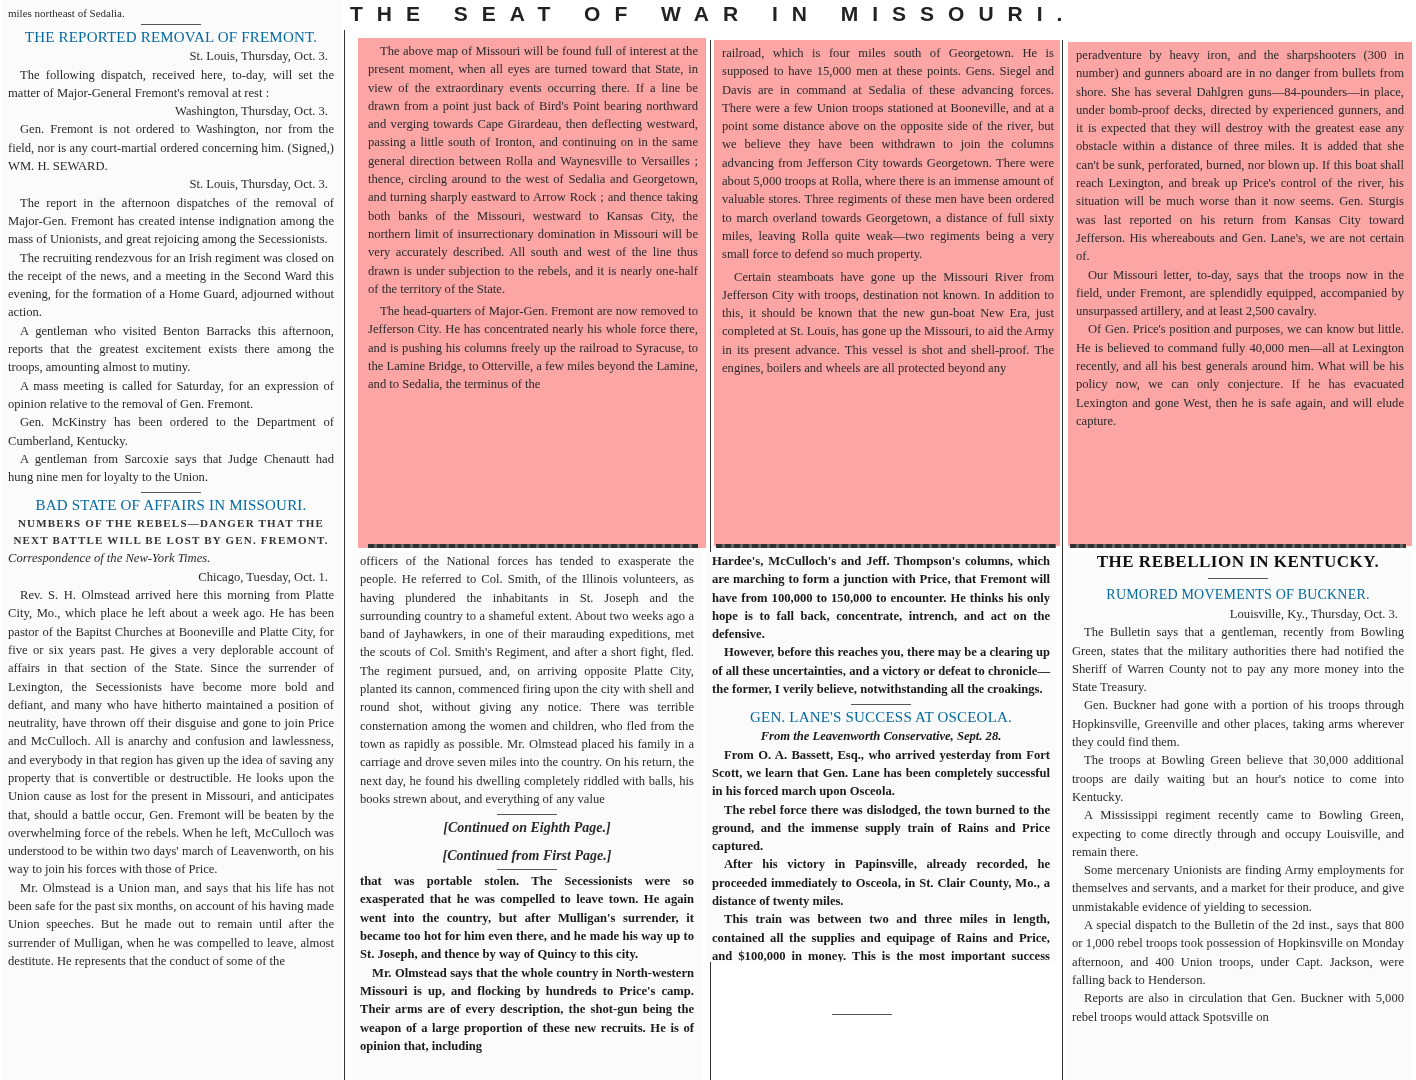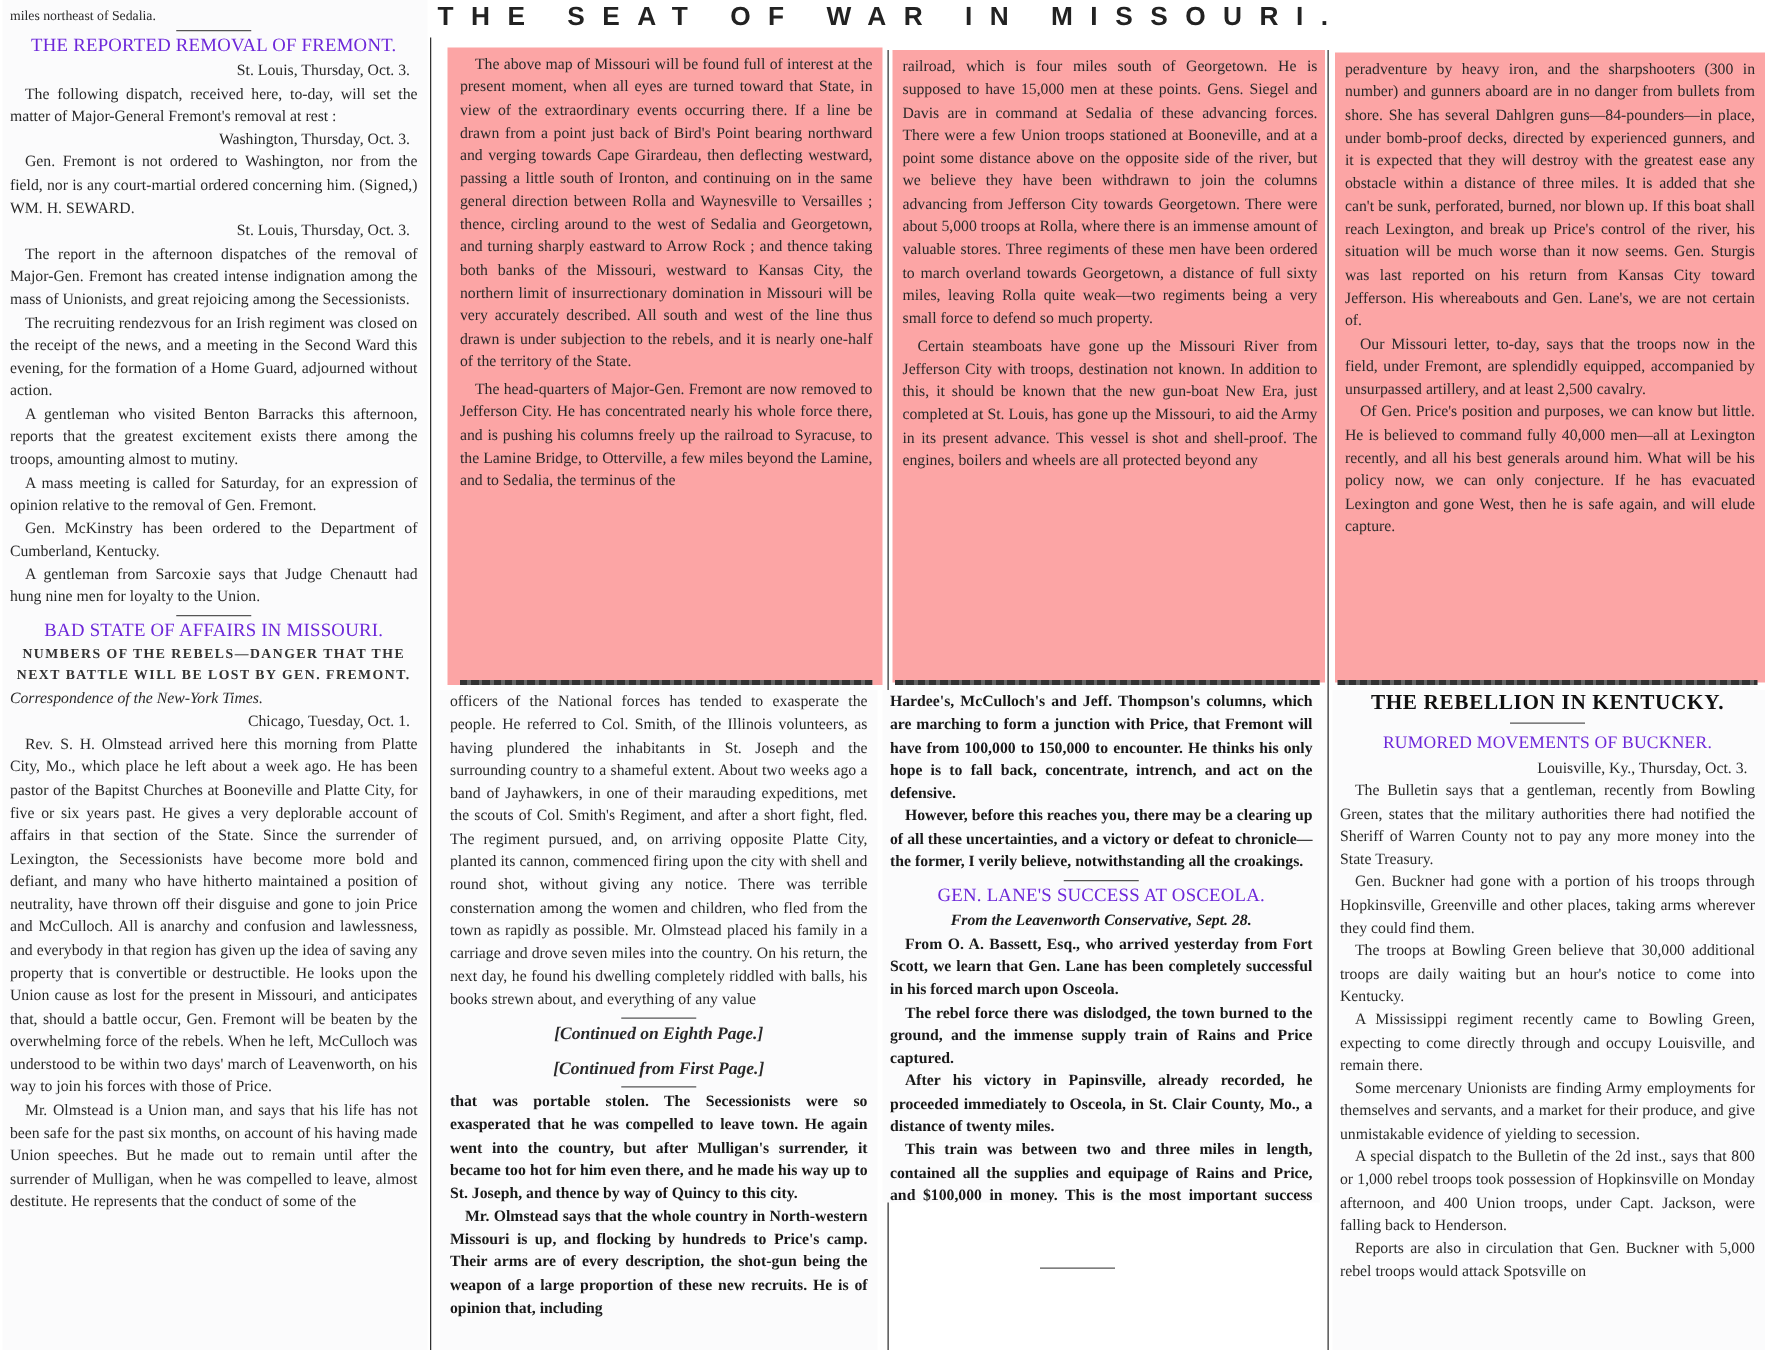--- a/index.html
+++ b/index.html
@@ -3,21 +3,21 @@
 <meta charset="utf-8">
 <style>
   * { box-sizing: border-box; margin: 0; padding: 0; }
   html, body { width: 1416px; height: 1080px; overflow: hidden; background: #ffffff; }
   body { position: relative; font-family: "Liberation Serif", "DejaVu Serif", serif; color: #2a2a2a; }
   .clip { position: absolute; background: #fca5a5; overflow: hidden; }
   .clip.white { background: #fbfbfc; }
   .col { font-size: 12.6px; line-height: 18.3px; text-align: justify; }
   .col p { text-indent: 12px; margin: 0; }
   .col p.noind { text-indent: 0; }
-  .hd { text-align: center; text-transform: uppercase; letter-spacing: 0.2px; font-size: 15px; line-height: 20px; color: #6d28d9; }
+  .hd { text-align: center; text-transform: uppercase; letter-spacing: 0.2px; font-size: 15px; line-height: 20px; color: #0369a1; }
   .hd.big { font-family: "Liberation Serif", serif; font-weight: bold; font-size: 17px; letter-spacing: 0.5px; color: #111; }
   .sub { text-align: center; text-transform: uppercase; font-size: 11px; line-height: 17px; letter-spacing: 1.2px; font-weight: bold; color: #333; }
   .dateline { text-align: right; padding-right: 6px; }
   .it { font-style: italic; }
   .bold { font-weight: bold; color: #1a1a1a; }
   .rule { width: 60px; height: 1px; background: #555; margin: 2px auto; }
   .rule-thick { height: 4px; background: repeating-linear-gradient(90deg,#333 0 6px,#666 6px 9px); margin: 4px 0; }
   .masthead { position: absolute; left: 350px; top: 2px; width: 1066px; font-family: "Liberation Sans", "DejaVu Sans", sans-serif; font-weight: bold; font-size: 21px; letter-spacing: 14px; color: #222; }
   .vline { position: absolute; width: 1px; background: #333; }
   .cont { text-align: center; font-style: italic; font-weight: bold; font-size: 14px; line-height: 22px; }

